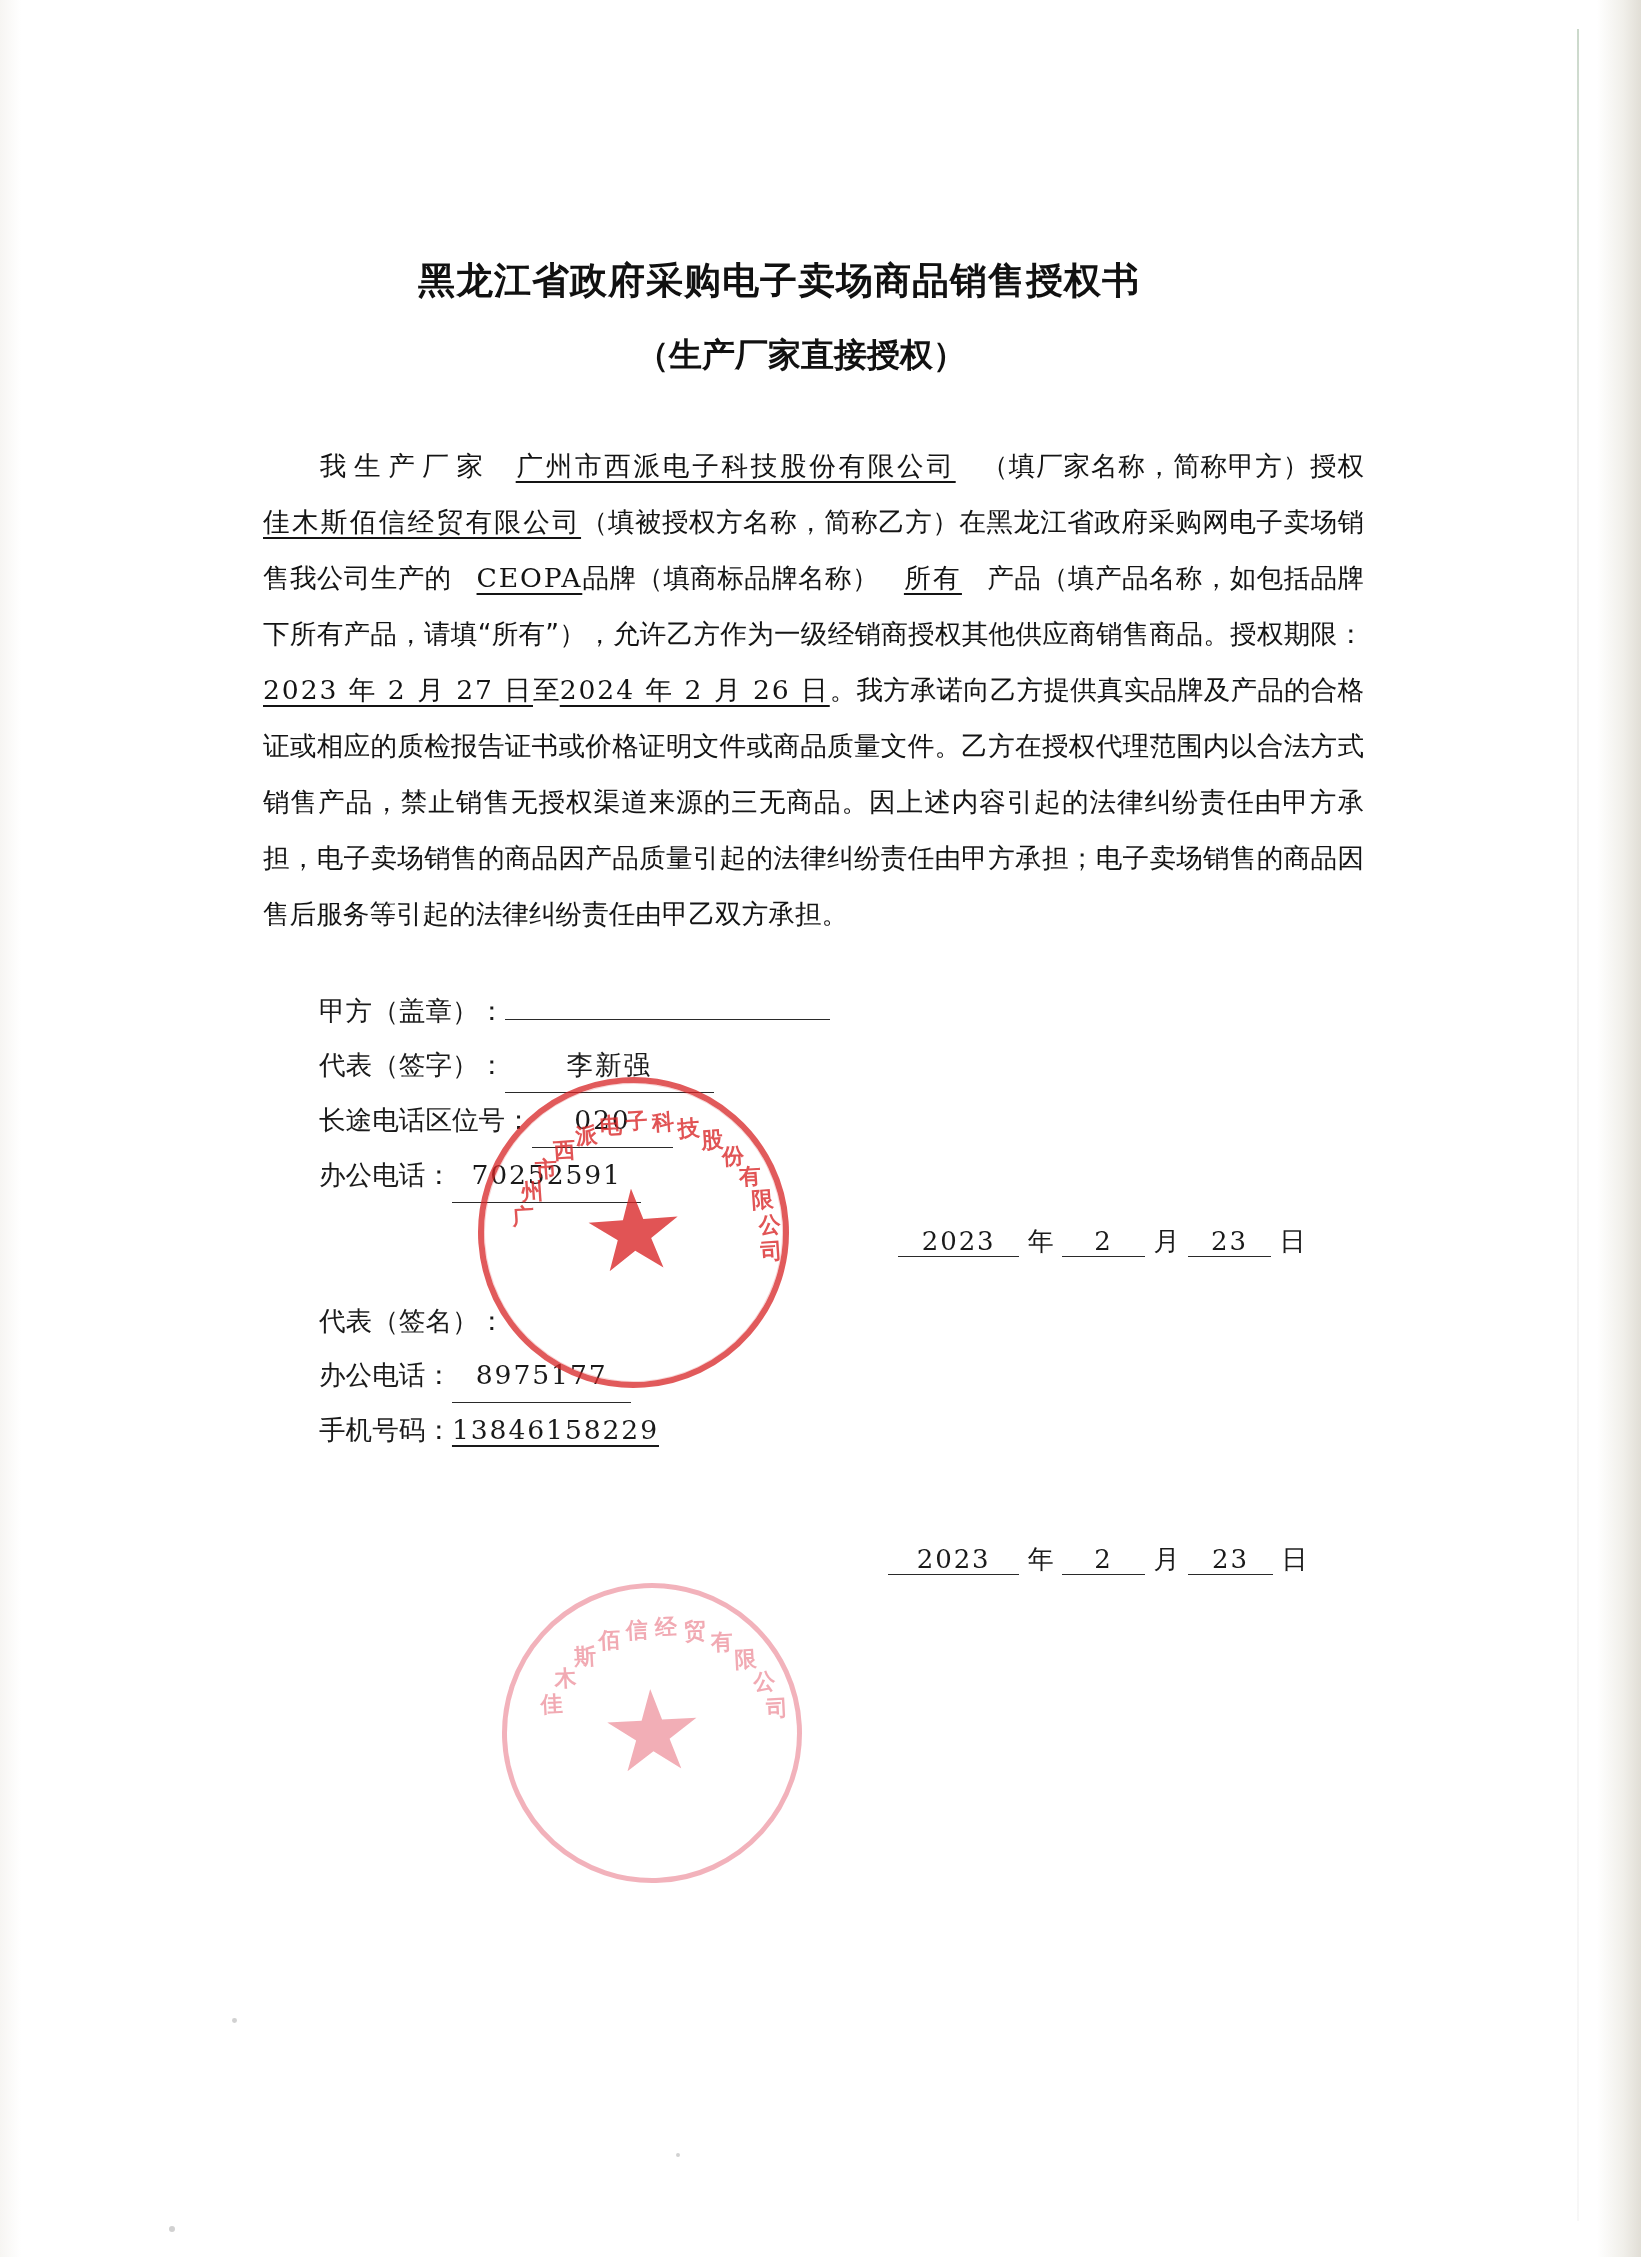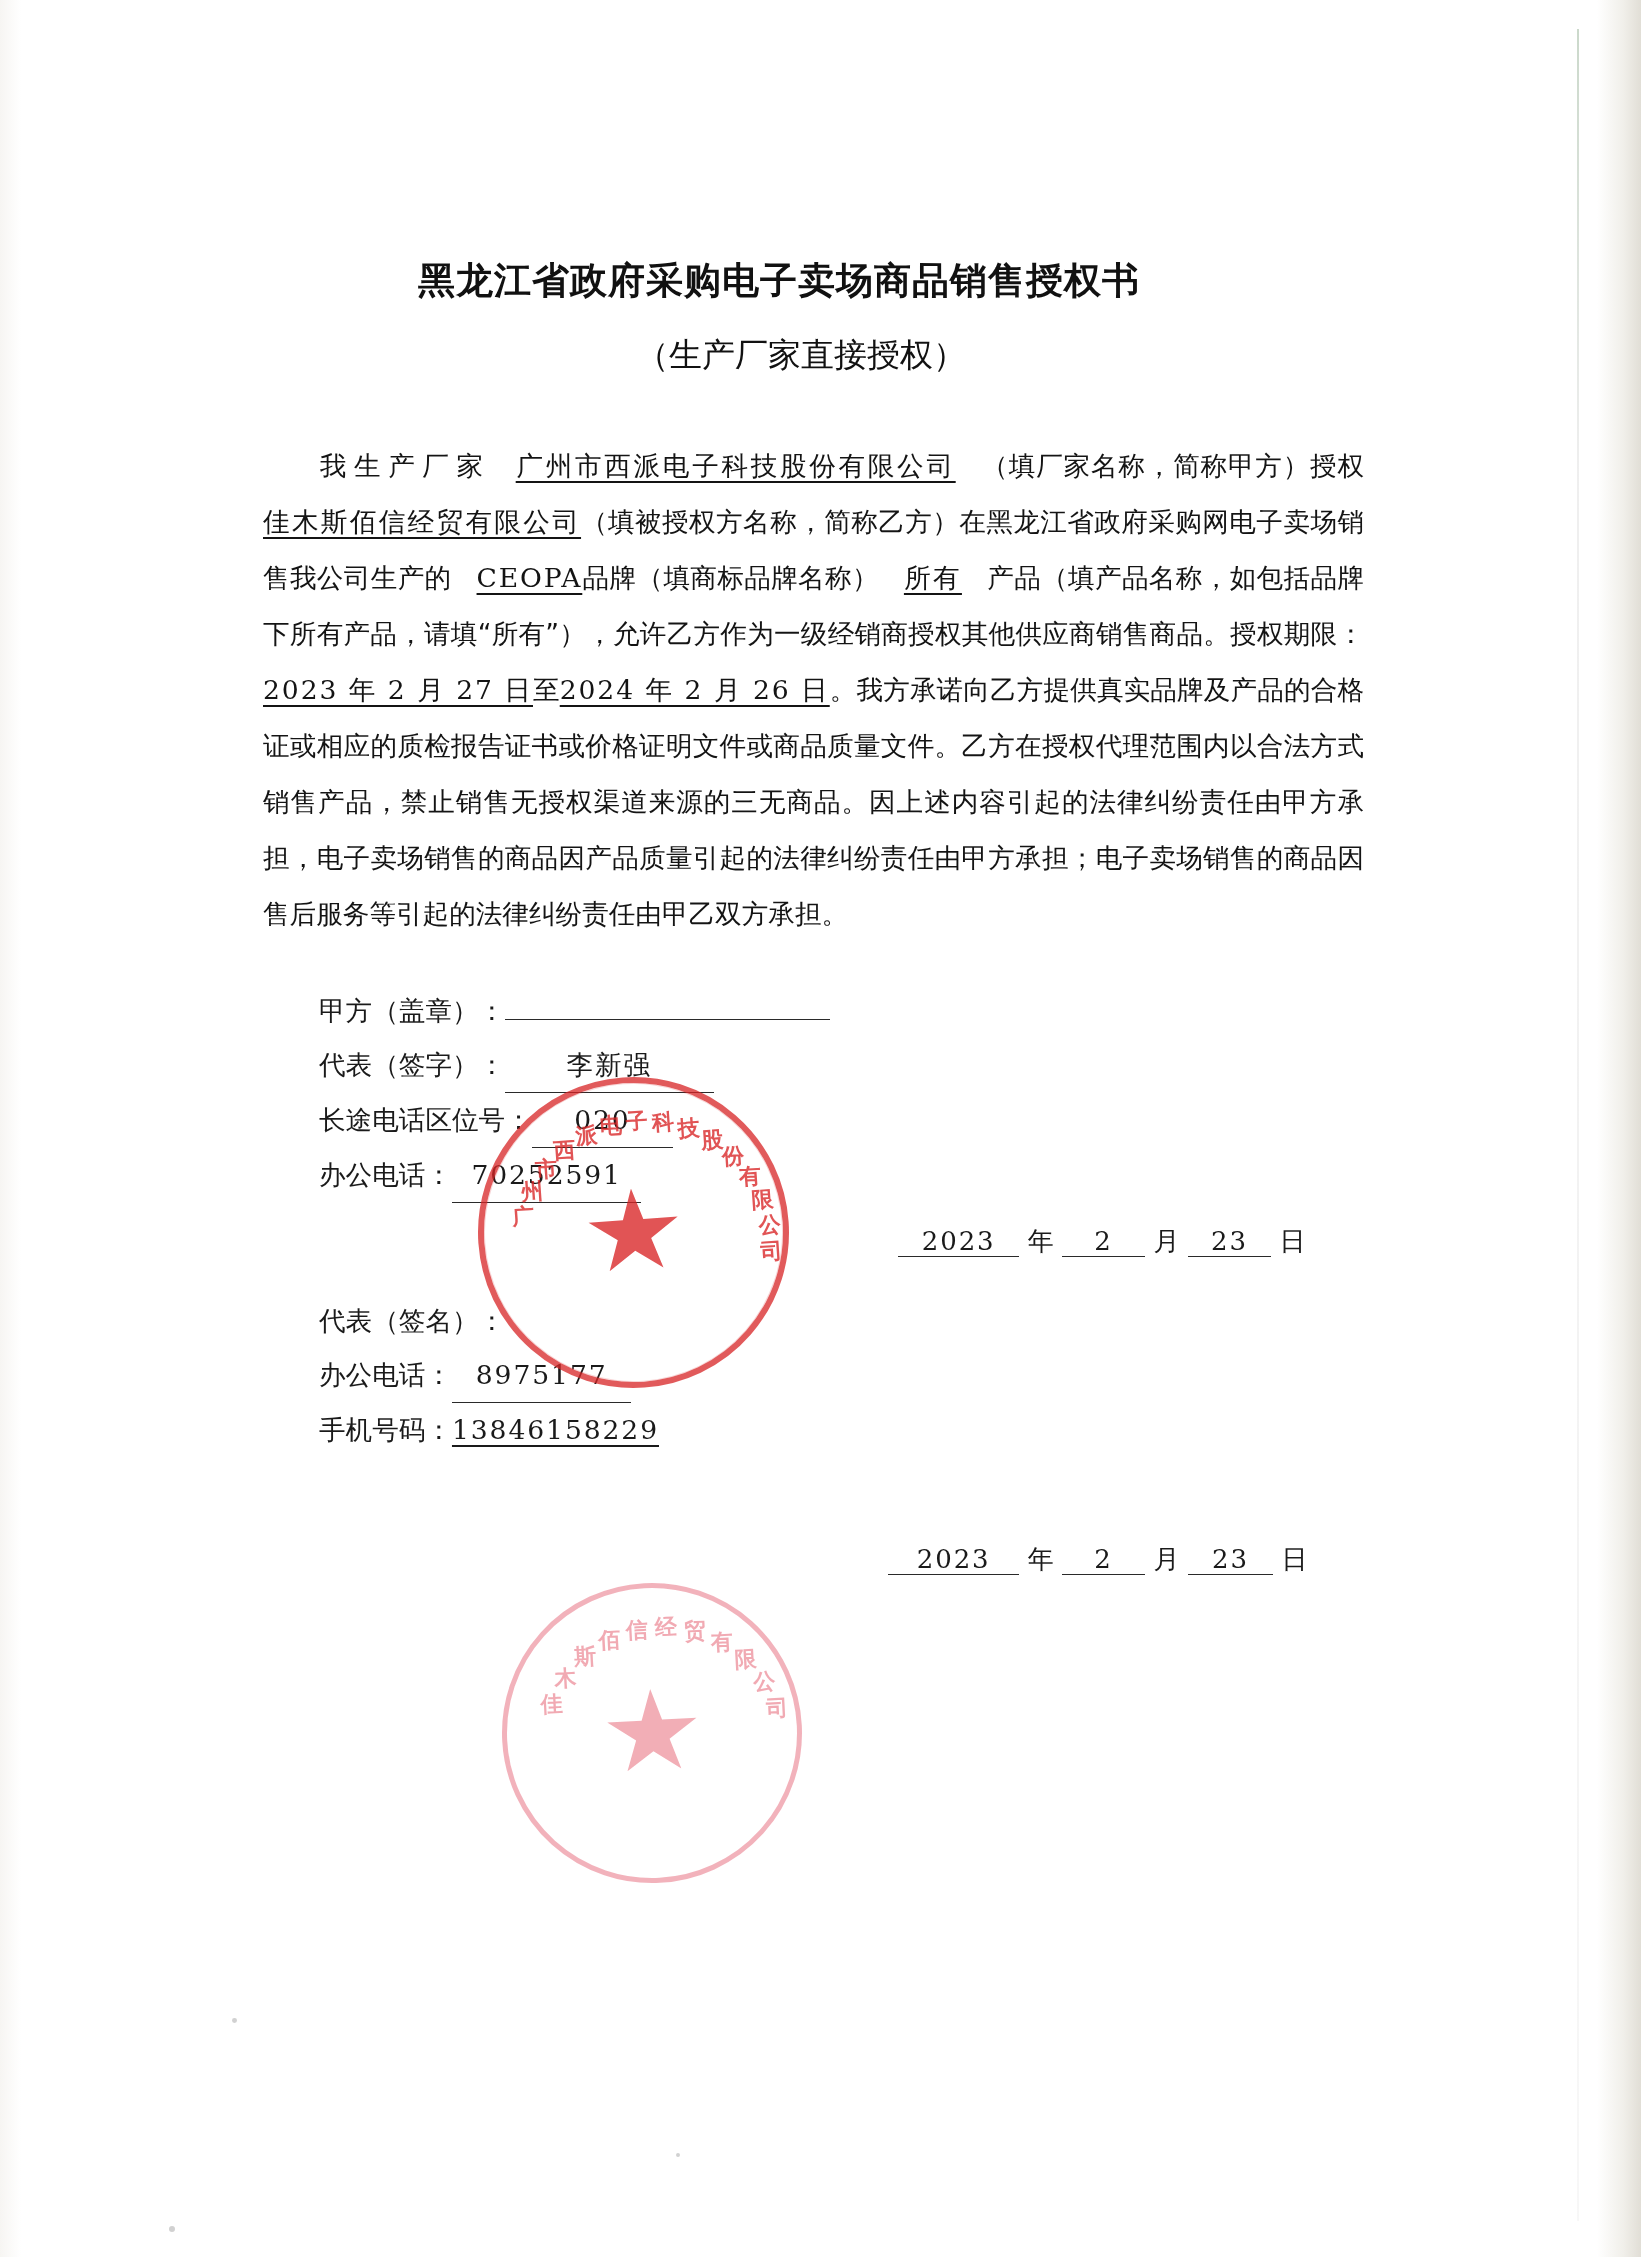--- a/index.html
+++ b/index.html
@@ -52,21 +52,21 @@
     margin-top: 217px;
   }
   .title-line1 {
     font-size: 37px;
     font-weight: 700;
     letter-spacing: 1px;
     color: #111;
   }
   .title-line2 {
     font-size: 33px;
-    font-weight: 400;
+    font-weight: 700;
     margin-top: 27px;
     color: #111;
     padding-left: 44px;
   }
   .body-block {
     margin: 0 auto;
     width: 1101px;
     margin-left: 263px;
     margin-top: 60px;
     font-size: 26.6px;

